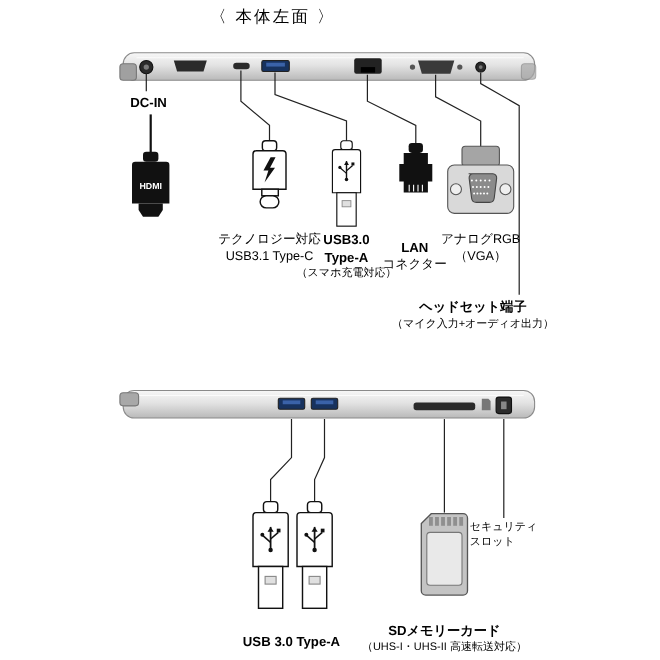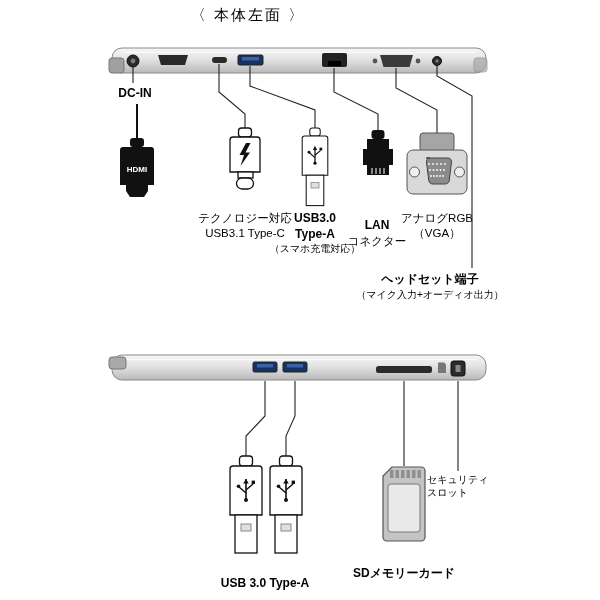--- a/index.html
+++ b/index.html
@@ -213,20 +213,21 @@
 
   <div class="lbl" style="left:430px;top:272px">
     <div class="big">ヘッドセット端子</div>
     <div class="small">（マイク入力+オーディオ出力）</div>
   </div>
 
   <div class="lbl big" style="left:265px;top:576px">USB 3.0 Type-A</div>
 
   <div class="lbl" style="left:404px;top:566px">
     <div class="big">SDメモリーカード</div>
+    <div class="small">（UHS-I・UHS-II 高速転送対応）</div>
   </div>
 
   <div class="lbl-left" style="left:427px;top:473px">
     <div>セキュリティ</div>
     <div>スロット</div>
   </div>
 
 </div>
 
 </body></html>

